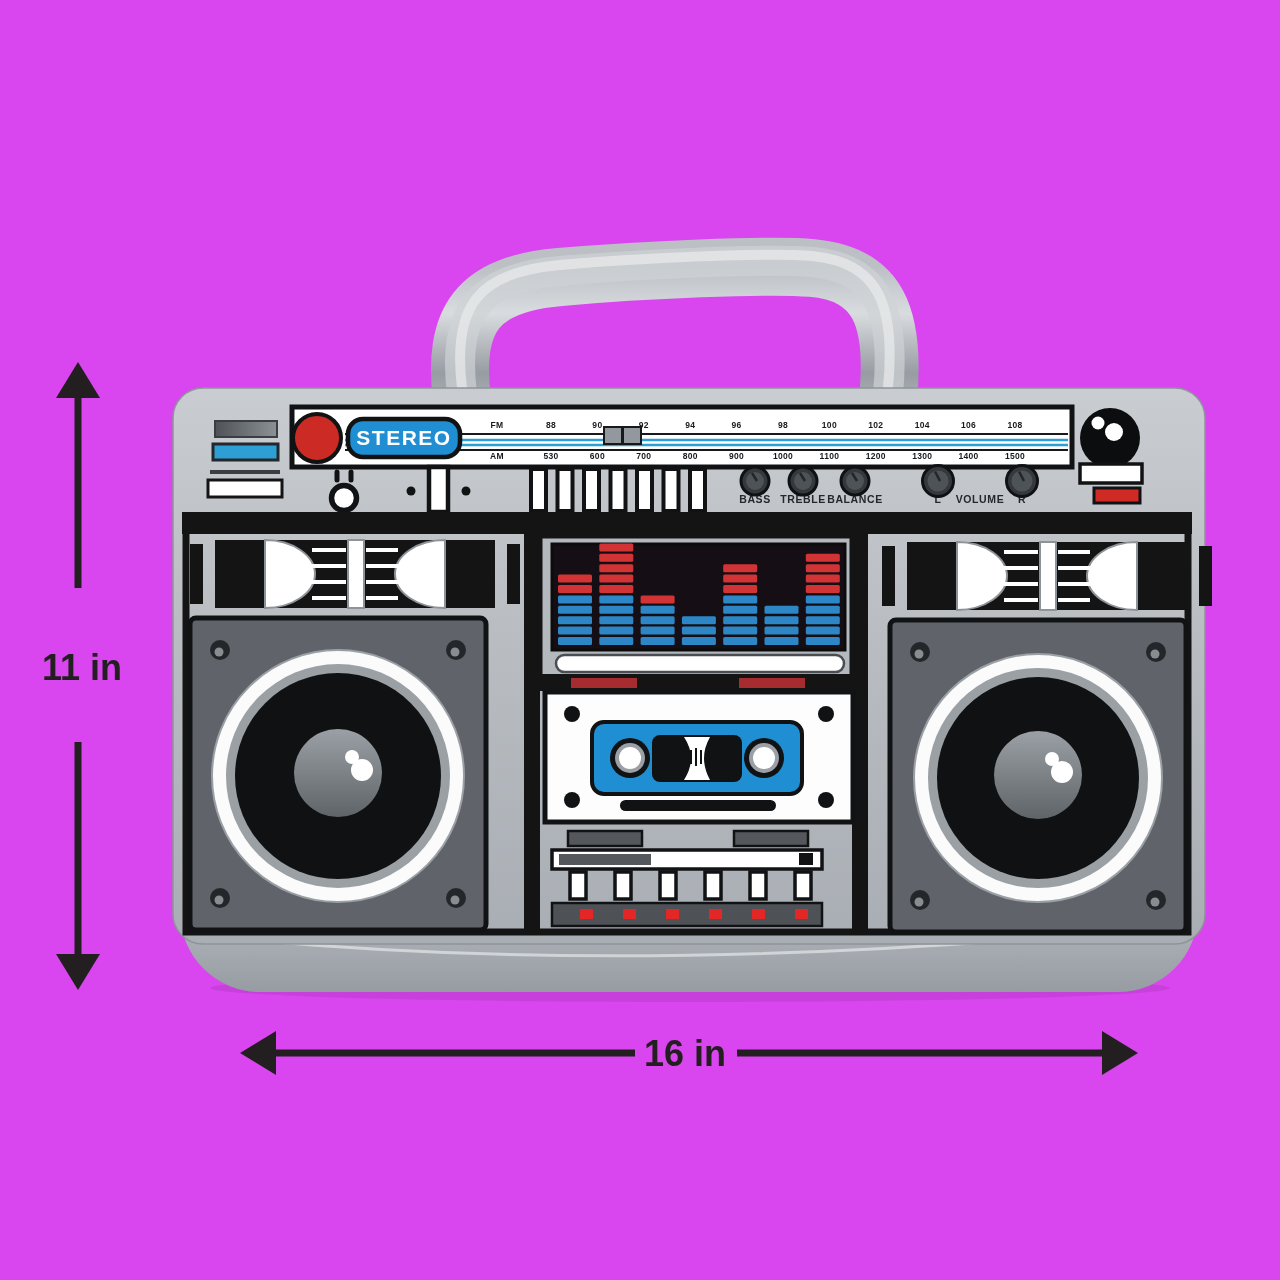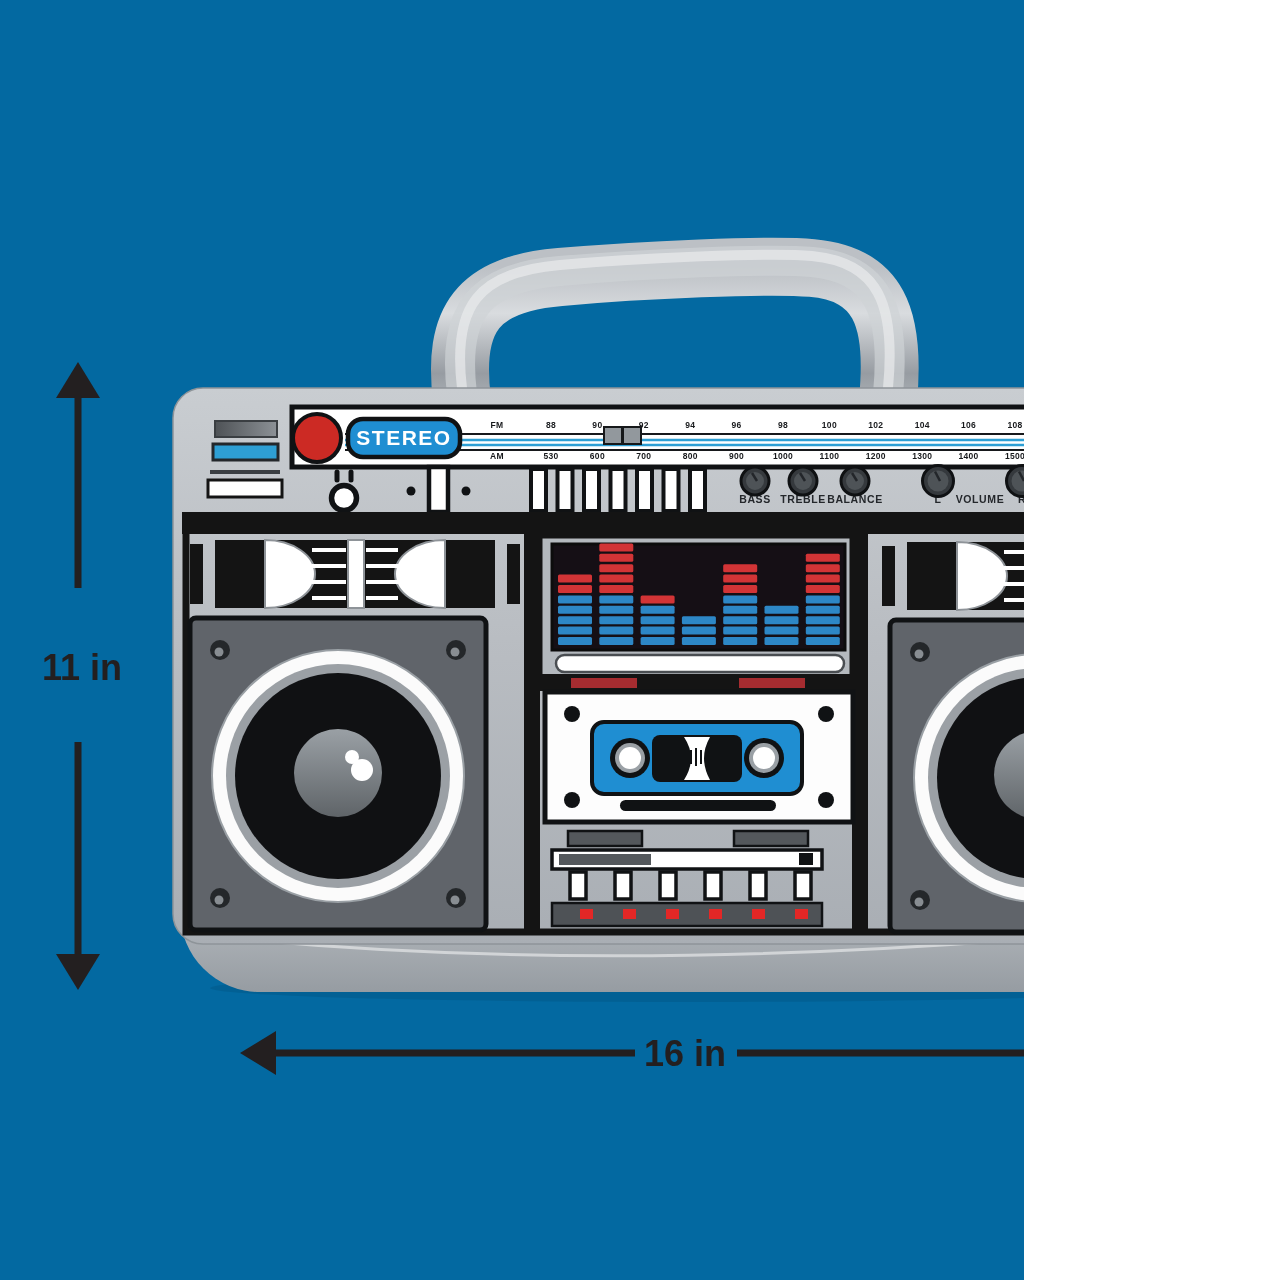--- a/index.html
+++ b/index.html
@@ -1,16 +1,16 @@
 <!DOCTYPE html>
 <html><head>
 <meta charset="utf-8">
 <style>
   html,body{margin:0;padding:0;background:#ffffff;}
-  .stage{position:relative;width:1024px;height:1280px;background:#0369a1;overflow:hidden;
+  .stage{position:relative;width:1280px;height:1280px;background:#d946ef;overflow:hidden;
          font-family:"Liberation Sans", sans-serif;}
   svg text{font-family:"Liberation Sans", sans-serif;}
   .dim-label{font-weight:bold;font-size:36px;fill:#231f20;}
   .dial-num{font-size:8.5px;font-weight:bold;fill:#17191c;letter-spacing:.3px;}
   .knob-label{font-size:10.5px;font-weight:bold;fill:#24272b;letter-spacing:.6px;}
   .stereo-label{font-size:21px;font-weight:bold;fill:#ffffff;letter-spacing:1.5px;}
 </style>
 </head>
 <body>
 

